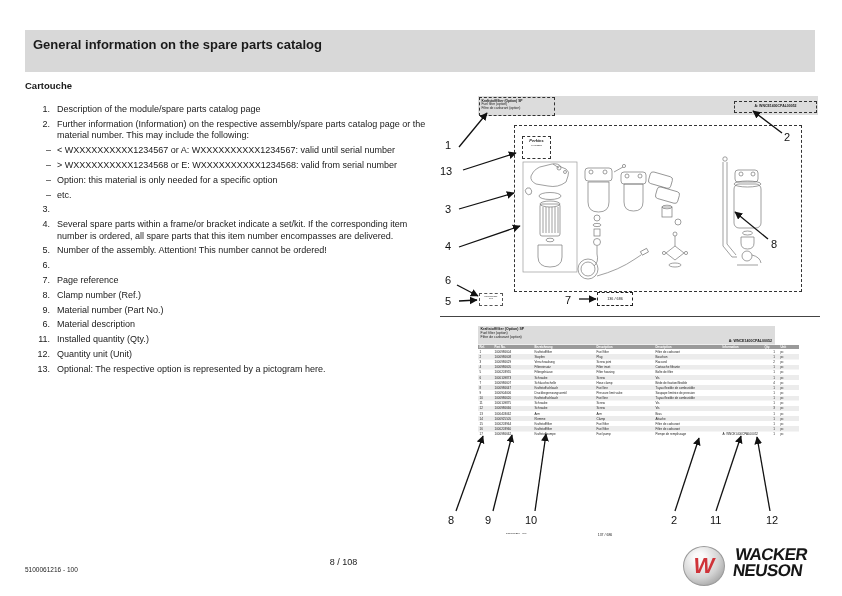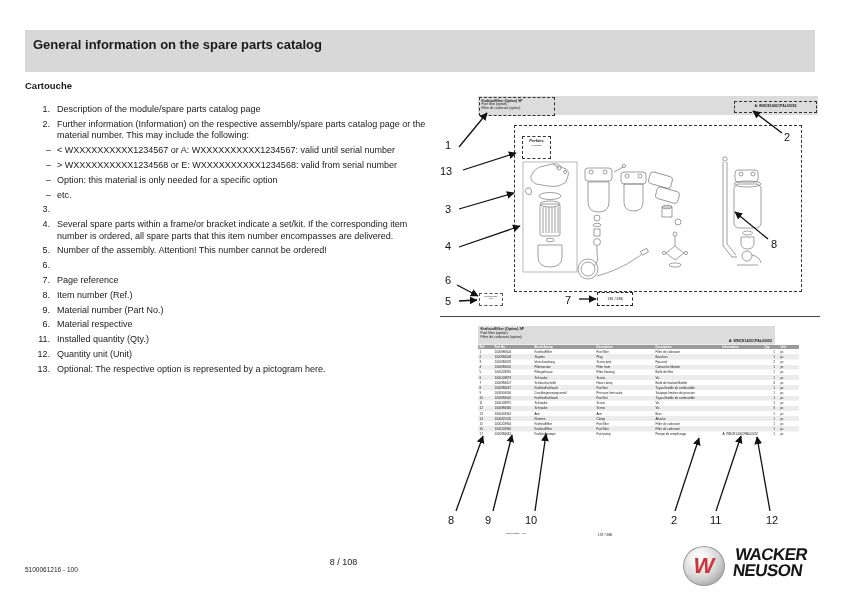--- a/index.html
+++ b/index.html
@@ -110,29 +110,29 @@
     </div>
     <div class="s-item">
       <span class="s-num">6.</span>
     </div>
     <div class="s-item">
       <span class="s-num">7.</span>
       <span class="s-text">Page reference</span>
     </div>
     <div class="s-item">
       <span class="s-num">8.</span>
-      <span class="s-text">Item number (Ref.)</span>
+      <span class="s-text">Clamp number (Ref.)</span>
     </div>
     <div class="s-item">
       <span class="s-num">9.</span>
       <span class="s-text">Material number (Part No.)</span>
     </div>
     <div class="s-item">
       <span class="s-num">6.</span>
-      <span class="s-text">Material respective</span>
+      <span class="s-text">Material description</span>
     </div>
     <div class="s-item">
       <span class="s-num">11.</span>
       <span class="s-text">Installed quantity (Qty.)</span>
     </div>
     <div class="s-item">
       <span class="s-num">12.</span>
       <span class="s-text">Quantity unit (Unit)</span>
     </div>
     <div class="s-item">

